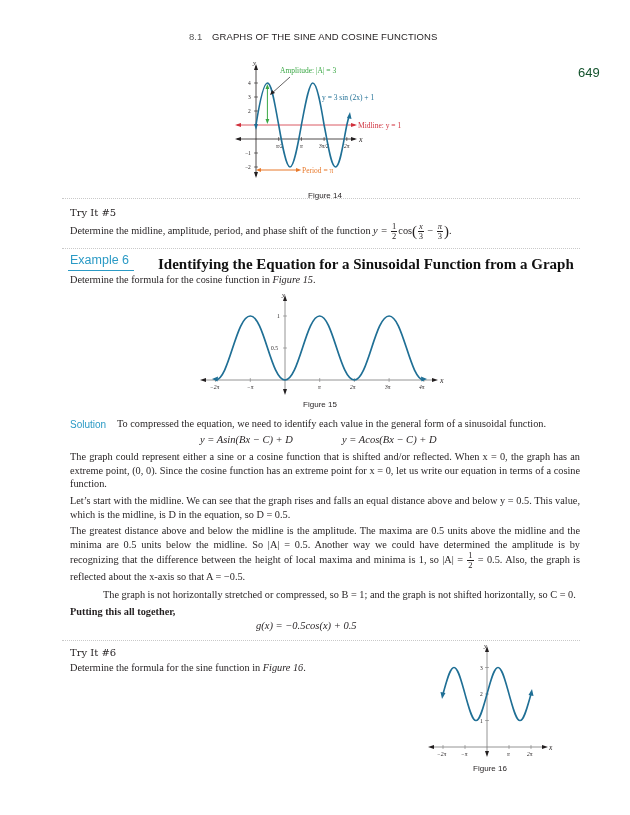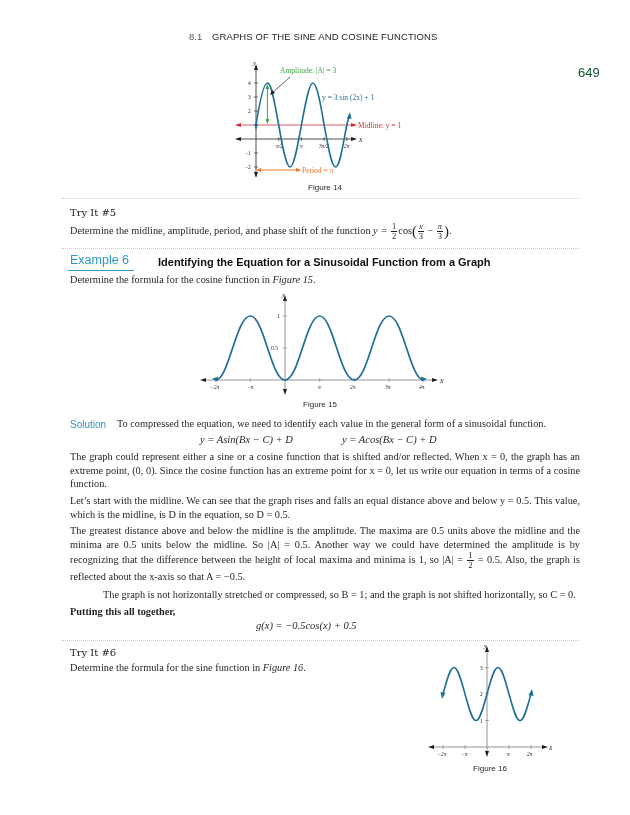--- a/index.html
+++ b/index.html
@@ -9,21 +9,21 @@
   .header { top: 30px; left: 0; width: 630px; height: 16px; font-family: "Liberation Sans", sans-serif; }
   .hdr-sec { position: absolute; left: 189px; top: 1px; font-size: 9.5px; color: #555; }
   .hdr-title { position: absolute; left: 212px; top: 1px; font-size: 9.5px; color: #231f20; letter-spacing: 0.1px; }
   .hdr-page { position: absolute; left: 578px; top: -1px; font-size: 13px; color: #14532d; margin-top: 36px; }
   .fig-caption { font-family: "Liberation Sans", sans-serif; font-size: 8px; color: #231f20; text-align: center; }
   .rule { position: absolute; left: 62px; width: 518px; height: 0; border-top: 1px dotted #c9c9c9; }
   .tryit { font-family: "DejaVu Serif", serif; font-size: 10px; color: #231f20; }
   .para { position: absolute; left: 70px; width: 510px; font-size: 10.3px; line-height: 13.5px; text-align: justify; }
   .ex-label { font-family: "Liberation Sans", sans-serif; font-size: 12.5px; color: #2b9ac5; }
   .ex-underline { position: absolute; height: 1px; background: #2b9ac5; }
-  .ex-title { font-family: Liberation Sans, sans-serif; font-weight: bold; font-size: 11px; color: #111; padding-left: 13px; }
+  .ex-title { font-family: Liberation Serif, serif; font-weight: bold; font-size: 15px; color: #111; padding-left: 13px; }
   .solution-label { font-family: "Liberation Sans", sans-serif; font-size: 10px; color: #2b9ac5; }
   .eq { font-size: 10.5px; font-style: italic; }
   .frac { display: inline-block; vertical-align: middle; text-align: center; font-size: 8.5px; line-height: 9px; margin: 0 1px; }
   .frac .num { display: block; border-bottom: 0.8px solid #231f20; padding: 0 1px; }
   .frac .den { display: block; }
   svg text { font-family: "Liberation Serif", serif; }
 </style>
 </head>
 <body>
 
@@ -84,21 +84,21 @@
     <polygon points="42.4,66 40.5,61 44.3,61" fill="#3aa845"></polygon>
     <text x="55" y="15" font-size="7.5" fill="#3aa845">Amplitude: |A| = 3</text>
     <line x1="65" y1="19" x2="46" y2="36" stroke="#231f20" stroke-width="0.7"></line>
     <polygon points="45,37 47,32 50,35" fill="#231f20"></polygon>
 
     <line x1="33" y1="112" x2="74" y2="112" stroke="#e8792b" stroke-width="1"></line>
     <polygon points="31,112 36,110 36,114" fill="#e8792b"></polygon>
     <polygon points="76.4,112 71,110 71,114" fill="#e8792b"></polygon>
     <text x="77" y="115" font-size="7.5" fill="#e8792b">Period = π</text>
   </svg>
-  <div class="fig-caption abs" style="left:70px; top:125px; width:60px;">Figure 14</div>
+  <div class="fig-caption abs" style="left:70px; top:133px; width:60px;">Figure 14</div>
 </div>
 
 <div class="rule" style="top:198px;"></div>
 
 <div class="abs tryit" style="left:70px; top:207px;">Try It #5</div>
 <div class="abs" style="left:70px; top:222px; width:520px; font-size:10.3px; white-space:nowrap;">
   <span>Determine the midline, amplitude, period, and phase shift of the function</span>
   <span class="eq">y =</span>
   <span class="frac"><span class="num">1</span><span class="den">2</span></span><span>cos</span><span style="font-size:15px; vertical-align:middle;">(</span><span class="frac"><span class="num" style="font-style:italic;">x</span><span class="den">3</span></span>
   <span>−</span>

